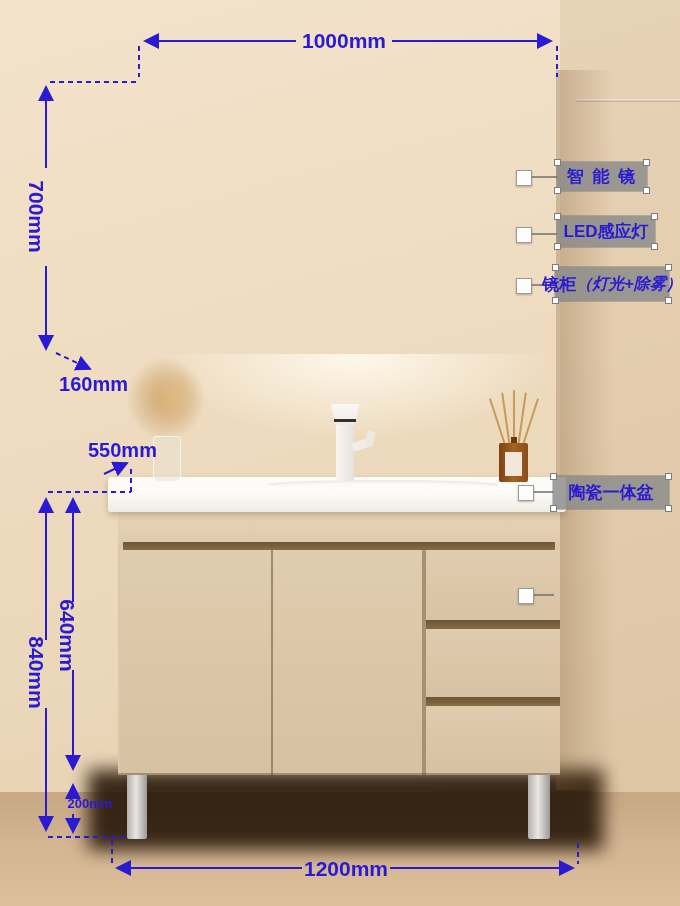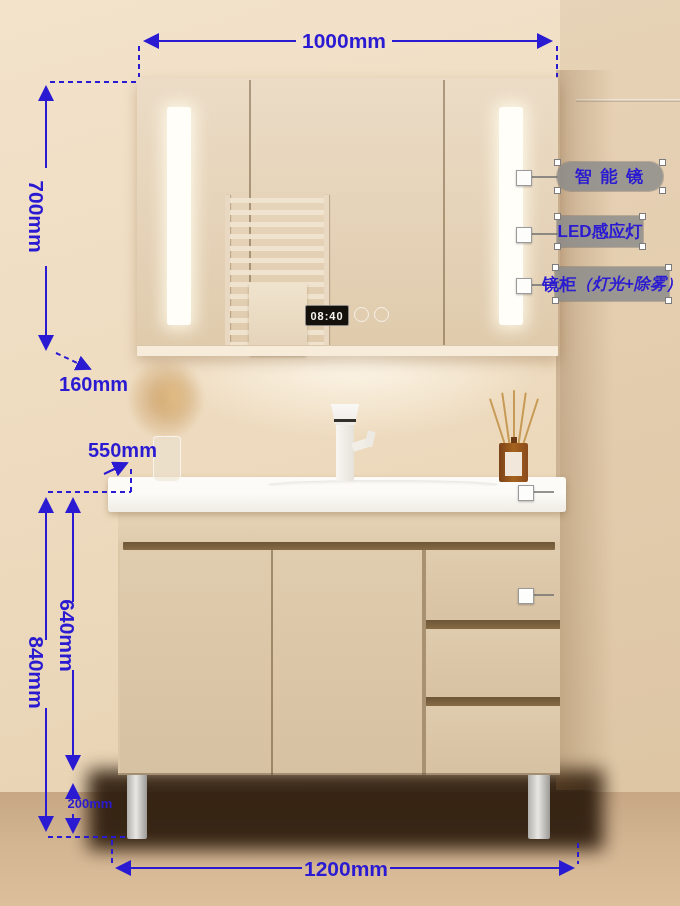--- a/index.html
+++ b/index.html
@@ -37,40 +37,20 @@
 
 <div class="stage">
 
   <div class="abs" style="left:560px;top:0;width:120px;height:852px;background:rgba(190,155,115,.20);"></div>
   <div class="abs" style="left:576px;top:99px;width:104px;height:3px;background:linear-gradient(180deg,rgba(255,255,255,.7),rgba(120,90,60,.35));"></div>
   <div class="abs" style="left:0;top:792px;width:680px;height:114px;background:linear-gradient(180deg,#c7a784 0%,#d3b592 45%,#debf9c 100%);"></div>
   <div class="abs" style="left:88px;top:770px;width:515px;height:80px;background:#2c1b0c;filter:blur(9px);opacity:.93;"></div>
   <div class="abs" style="left:556px;top:70px;width:58px;height:720px;background:linear-gradient(90deg,rgba(125,90,52,.30),rgba(125,90,52,0));"></div>
   <div class="abs" style="left:158px;top:354px;width:392px;height:86px;background:radial-gradient(ellipse at 50% 0%,rgba(255,250,238,.95) 0%,rgba(255,250,238,0) 70%);"></div>
 
-  <div class="abs" style="left:137px;top:78px;width:421px;height:278px;background:linear-gradient(180deg,#ecdcc6,#dfcaab);border-right:2px solid #c8ae8c;border-radius:2px;box-shadow:0 6px 14px rgba(140,100,60,.35);">
-    <div class="abs" style="left:112px;top:2px;width:2px;height:266px;background:rgba(110,85,55,.5);"></div>
-    <div class="abs" style="left:306px;top:2px;width:2px;height:266px;background:rgba(110,85,55,.5);"></div>
-    <div class="abs" style="left:30px;top:29px;width:24px;height:218px;background:#fffef8;border-radius:3px;box-shadow:0 0 16px 5px rgba(255,250,235,.85);"></div>
-    <div class="abs" style="left:362px;top:29px;width:24px;height:218px;background:#fffef8;border-radius:3px;box-shadow:0 0 16px 5px rgba(255,250,235,.85);"></div>
-
-    <div class="abs" style="left:88px;top:117px;width:106px;height:160px;">
-      <div class="abs" style="left:0;top:0;width:5px;height:160px;background:#e9d9c2;box-shadow:1px 0 1px rgba(120,95,60,.35);"></div>
-      <div class="abs" style="left:99px;top:0;width:5px;height:160px;background:#e9d9c2;box-shadow:1px 0 1px rgba(120,95,60,.35);"></div>
-      <div class="abs" style="left:5px;top:3px;width:94px;height:152px;background:repeating-linear-gradient(180deg,rgba(240,228,208,.95) 0 5px,rgba(0,0,0,0) 5px 12px);"></div>
-      <div class="abs" style="left:24px;top:88px;width:58px;height:72px;background:linear-gradient(180deg,#f0e3cd,#e3d2b8);border-radius:0 0 3px 3px;box-shadow:0 2px 3px rgba(120,90,55,.35);"></div>
-    </div>
-
-    <div class="abs" style="left:168px;top:227px;width:42px;height:19px;background:#14100c;border:1px solid rgba(255,255,255,.5);border-radius:2px;display:flex;align-items:center;justify-content:center;">
-      <span style="color:#f5f3ee;font-size:11px;font-weight:700;letter-spacing:1px;">08:40</span>
-    </div>
-    <div class="abs" style="left:217px;top:229px;width:13px;height:13px;border:1.5px solid rgba(255,255,255,.75);border-radius:50%;"></div>
-    <div class="abs" style="left:237px;top:229px;width:13px;height:13px;border:1.5px solid rgba(255,255,255,.75);border-radius:50%;"></div>
-    <div class="abs" style="left:0;bottom:0;width:100%;height:10px;background:#f6ecd9;border-top:1px solid rgba(190,160,120,.5);"></div>
-  </div>
 
   <div class="abs" style="left:118px;top:512px;width:442px;height:263px;background:#dcc7a9;">
     <div class="abs" style="left:0;top:0;width:100%;height:30px;background:linear-gradient(180deg,#e6d3b6,#dfcbad);"></div>
     <div class="abs" style="left:5px;top:30px;width:432px;height:8px;background:linear-gradient(180deg,#6d5536,#866b45);border-radius:1px;"></div>
     <div class="abs" style="left:2px;top:38px;width:302px;height:225px;background:linear-gradient(180deg,#e0ccae,#d6c1a2);">
       <div class="abs" style="left:151px;top:0;width:2px;height:100%;background:rgba(120,95,60,.6);"></div>
     </div>
     <div class="abs" style="left:304px;top:38px;width:4px;height:225px;background:rgba(125,100,66,.55);"></div>
     <div class="abs" style="left:308px;top:38px;width:134px;height:225px;">
       <div style="height:70px;background:linear-gradient(180deg,#e0ccae,#d8c3a4);"></div>
@@ -163,36 +143,43 @@
   <div class="dimtext rot" style="left:-9px;top:662px;width:90px;font-size:21px;">840mm</div>
   <div class="dimtext" style="left:60px;top:797px;width:60px;font-size:13px;">200mm</div>
   <div class="dimtext" style="left:300px;top:858px;width:92px;font-size:21px;">1200mm</div>
 
   <div class="marker" style="left:516px;top:170px;"></div>
   <div class="marker" style="left:516px;top:227px;"></div>
   <div class="marker" style="left:516px;top:278px;"></div>
   <div class="marker" style="left:518px;top:485px;"></div>
   <div class="marker" style="left:518px;top:588px;"></div>
 
-  <div class="callout" style="left:557px;top:162px;width:106px;height:29px;font-size:17px;letter-spacing:2px;border-radius:14px;">
+  <div class="callout" style="left:557px;top:162px;width:90px;height:29px;font-size:17px;letter-spacing:2px;">
     <span>智 能 镜</span>
     <i class="h tl"></i>
       <i class="h tr"></i>
       <i class="h bl"></i>
       <i class="h br"></i>
   </div>
-  <div class="callout" style="left:557px;top:216px;width:86px;height:31px;font-size:17px;">
+  <div class="callout" style="left:557px;top:216px;width:98px;height:31px;font-size:17px;">
     <span>LED感应灯</span>
     <i class="h tl"></i>
       <i class="h tr"></i>
       <i class="h bl"></i>
       <i class="h br"></i>
   </div>
   <div class="callout" style="left:555px;top:267px;width:114px;height:34px;font-size:17px;">
     <span>镜柜</span>
       <span style="font-size:16px;font-style:italic;">（灯光+除雾）</span>
     <i class="h tl"></i>
       <i class="h tr"></i>
       <i class="h bl"></i>
       <i class="h br"></i>
   </div>
+  <div class="callout" style="left:553px;top:476px;width:116px;height:33px;font-size:17px;">
+    <span>陶瓷一体盆</span>
+    <i class="h tl"></i>
+      <i class="h tr"></i>
+      <i class="h bl"></i>
+      <i class="h br"></i>
+  </div>
 
 </div>
 
 </body></html>

